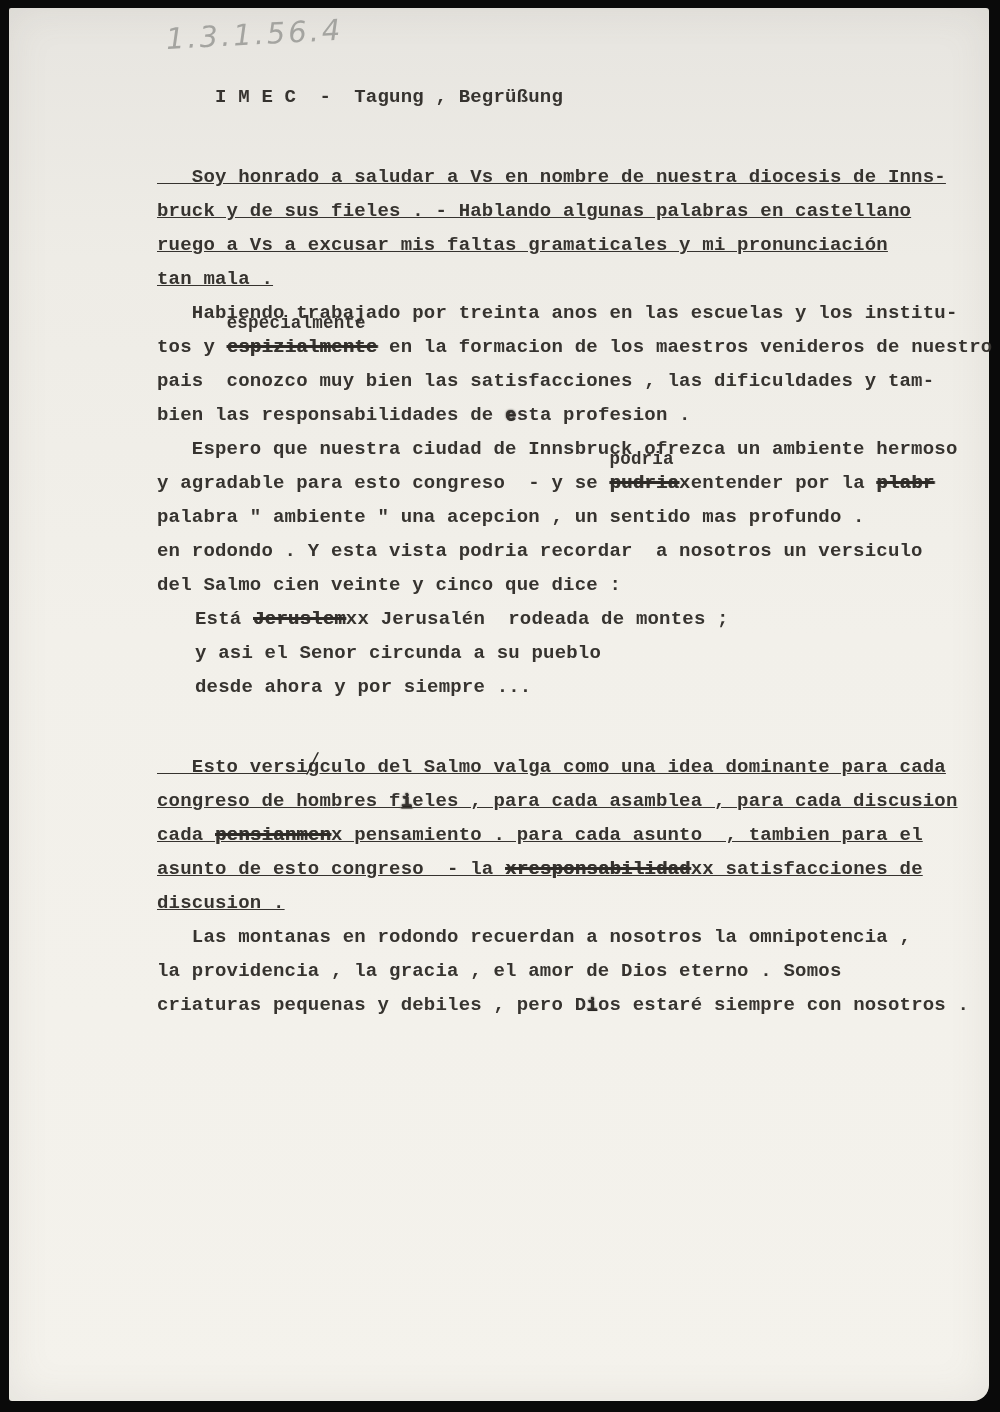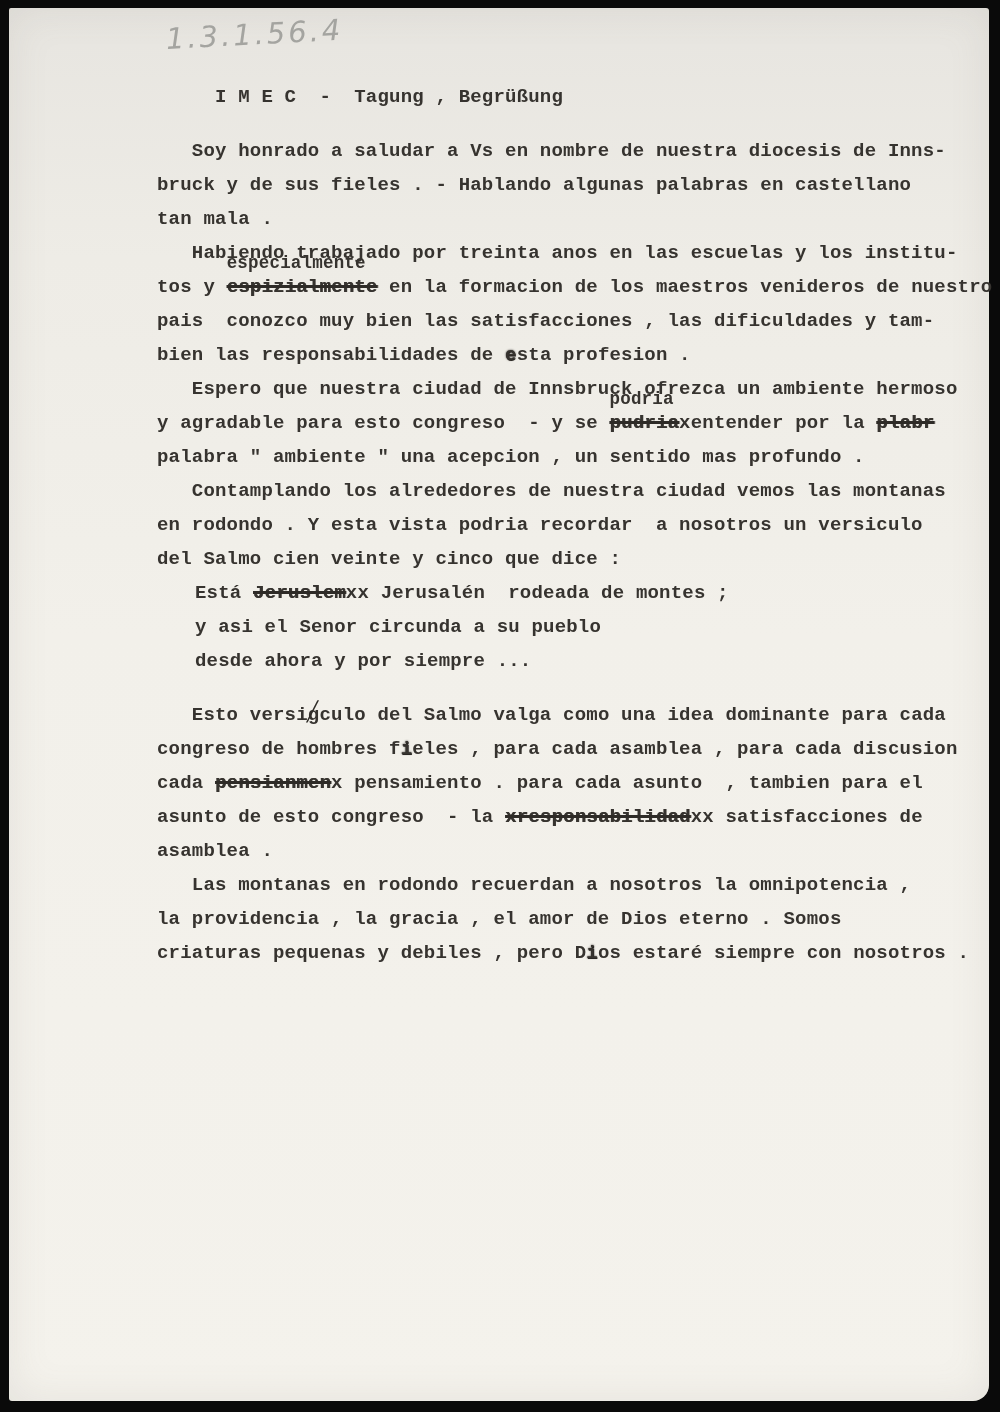--- a/index.html
+++ b/index.html
@@ -39,21 +39,21 @@
     width:max-content;
   }
   .title{
     margin:24px 0 0 58px;
     white-space:pre;
   }
   .para{margin:0;}
   .line{white-space:pre;line-height:34px;height:34px;}
   .salutation{margin-top:24px;}
   .body-para{margin-top:0;}
-  .gap-top-lg{margin-top:20px;}
+  .gap-top-lg{margin-top:46px;text-decoration:underline;}
   .gap-top-md{}
   .quote .line{padding-left:38px;}
   .st,.struck{
     text-decoration:line-through;
     text-decoration-thickness:2.5px;
     text-decoration-color:#2e2b27;
     text-shadow:0.5px 0 0 #46423d;
   }
   .corr{position:relative;display:inline-block;}
   .corr .above{
@@ -77,49 +77,49 @@
 <body>
 
 <div class="paper">
   <div class="content">
     <div class="annotation">1.3.1.56.4</div>
     <div class="title line">I M E C  -  Tagung , Begrüßung</div>
     <div>
         <div class="para body-para gap-top-lg">
           <div class="line"><span class="n">   Soy honrado a saludar a Vs en nombre de nuestra diocesis de Inns-</span></div>
           <div class="line"><span class="n">bruck y de sus fieles . - Hablando algunas palabras en castellano</span></div>
+          <div class="line"><span class="n">ruego a Vs a excusar mis faltas gramaticales y mi pronunciación</span></div>
           <div class="line"><span class="n">tan mala .</span></div>
         </div>
         <div class="para body-para">
           <div class="line"><span class="n">   Habiendo trabajado por treinta anos en las escuelas y los institu-</span></div>
           <div class="line"><span class="n">tos y </span><span class="corr"><span class="above">especialmente</span><span class="struck">espizialmente</span></span><span class="n"> en la formacion de los maestros venideros de nuestro</span></div>
           <div class="line"><span class="n">pais  conozco muy bien las satisfacciones , las dificuldades y tam-</span></div>
           <div class="line"><span class="n">bien las responsabilidades de </span><span class="blob">e</span><span class="n">sta profesion .</span></div>
         </div>
         <div class="para body-para">
           <div class="line"><span class="n">   Espero que nuestra ciudad de Innsbruck ofrezca un ambiente hermoso</span></div>
           <div class="line"><span class="n">y agradable para esto congreso  - y se </span><span class="corr"><span class="above">podria</span><span class="struck">pudria</span></span><span class="n">xentender por la </span><span class="st">plabr</span></div>
           <div class="line"><span class="n">palabra " ambiente " una acepcion , un sentido mas profundo .</span></div>
         </div>
         <div class="para body-para">
-          <div class="line"><span class="n">   Contamplando los alrededores de nuestra ciudad vemos las montanas</span></div>
           <div class="line"><span class="n">en rodondo . Y esta vista podria recordar  a nosotros un versiculo</span></div>
           <div class="line"><span class="n">del Salmo cien veinte y cinco que dice :</span></div>
         </div>
         <div class="para quote">
           <div class="line"><span class="n">Está </span><span class="st">Jeruslem</span><span class="n">xx Jerusalén  rodeada de montes ;</span></div>
           <div class="line"><span class="n">y asi el Senor circunda a su pueblo</span></div>
           <div class="line"><span class="n">desde ahora y por siempre ...</span></div>
         </div>
         <div class="para body-para gap-top-lg">
           <div class="line"><span class="n">   Esto versi</span><span class="slash">g</span><span class="n">culo del Salmo valga como una idea dominante para cada</span></div>
           <div class="line"><span class="n">congreso de hombres f</span><span class="blob">i</span><span class="n">eles , para cada asamblea , para cada discusion</span></div>
           <div class="line"><span class="n">cada </span><span class="st">pensianmen</span><span class="n">x pensamiento . para cada asunto  , tambien para el</span></div>
           <div class="line"><span class="n">asunto de esto congreso  - la </span><span class="st">xresponsabilidad</span><span class="n">xx satisfacciones de</span></div>
-          <div class="line"><span class="n">asamblea .</span></div>
+          <div class="line"><span class="n">discusion .</span></div>
         </div>
         <div class="para body-para gap-top-md">
           <div class="line"><span class="n">   Las montanas en rodondo recuerdan a nosotros la omnipotencia ,</span></div>
           <div class="line"><span class="n">la providencia , la gracia , el amor de Dios eterno . Somos</span></div>
           <div class="line"><span class="n">criaturas pequenas y debiles , pero D</span><span class="blob">i</span><span class="n">os estaré siempre con nosotros .</span></div>
         </div>
       </div>
   </div>
 </div>
 

